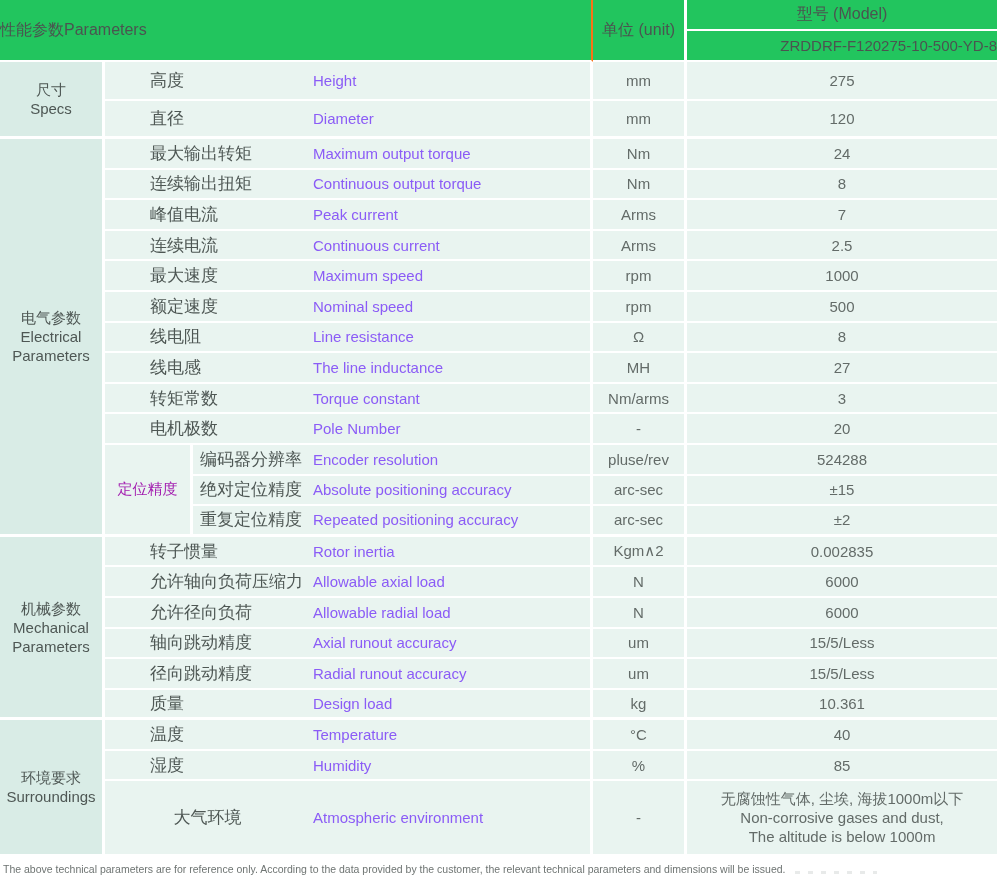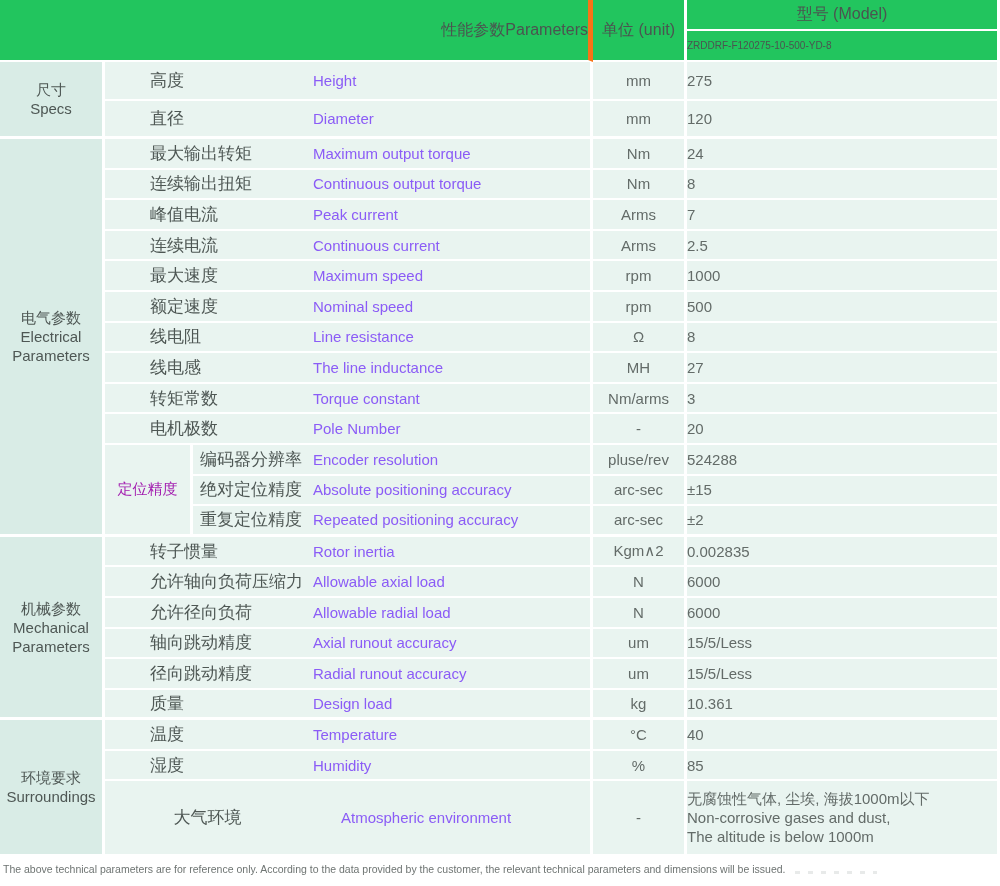--- a/index.html
+++ b/index.html
@@ -7,24 +7,24 @@
   body { width:1000px; font-family:"Liberation Sans","DejaVu Sans",sans-serif; }
   .page { width:1000px; height:886px; background:#ffffff; overflow:hidden; position:relative; }
 
   table.spec { width:1000px; border-collapse:separate; border-spacing:0; table-layout:fixed; }
 
   th, td { padding:0; font-weight:normal; vertical-align:middle; }
 
   
   thead tr { height:31px; }
   thead th { background:#22c55e; color:#4b5450; font-size:16px; border-bottom:2px solid #ffffff; }
-  th.params-h { text-align:right; border-right:5px solid #f97316; }
+  th.params-h { text-align:left; border-right:2px solid #f97316; }
   th.unit-h   { text-align:center; border-right:3px solid #ffffff; }
   th.model-h  { text-align:center; border-right:3px solid #ffffff; }
-  th.model-v  { text-align:left; border-right:3px solid #ffffff; font-size:10px; }
+  th.model-v  { text-align:right; border-right:3px solid #ffffff; font-size:15px; }
 
   
   tbody tr { height:30.6px; }
   tbody tr.tall { height:76px; }
   tbody td { background:#e9f4f0; border-bottom:2px solid #ffffff; }
   tr.sec-end td { border-bottom-width:3px; }
 
   td.group-cell {
     background:#d9ece6; text-align:center; color:#4e5754;
     border-right:3px solid #ffffff; border-bottom:3px solid #ffffff;
@@ -38,24 +38,24 @@
   }
 
   td.name-cell { border-right:3px solid #ffffff; padding-left:45px; white-space:nowrap; }
   td.name-cell.sub { padding-left:7px; }
   td.name-cell.centered { padding-left:0; }
 
   .n-zh { display:inline-block; width:163px; color:#4e5754; font-size:17px; vertical-align:middle; }
   td.name-cell.sub .n-zh { width:113px; }
   td.name-cell.centered .n-zh { width:205px; text-align:center; }
   .n-en { display:inline-block; color:#8b5cf6; font-size:15px; vertical-align:middle; }
-  td.name-cell.centered .n-en { padding-left:3px;margin-left:28px; }
+  td.name-cell.centered .n-en { padding-left:3px; }
 
   td.unit-cell  { text-align:center; color:#636b68; font-size:15px; border-right:3px solid #ffffff; }
-  td.value-cell { text-align:left; color:#636b68; font-size:15px; border-right:3px solid #ffffff; }
+  td.value-cell { text-align:center; color:#636b68; font-size:15px; border-right:3px solid #ffffff; }
   td.value-cell .vline { display:block; line-height:19px; }
 
   
   .notes { position:relative; height:44px; padding:5px 0 0 3px; background:#ffffff; }
   .note-zh { font-size:10px;   line-height:14px; color:#4c514f; }
   .note-en { font-size:10.5px; line-height:14px; color:#6e7472; }
   .artifact {
     position:absolute; left:795px; top:14px; width:82px; height:3px; opacity:.55;
     background:repeating-linear-gradient(90deg,#d5d9d8 0 5px, transparent 5px 13px);
   }

